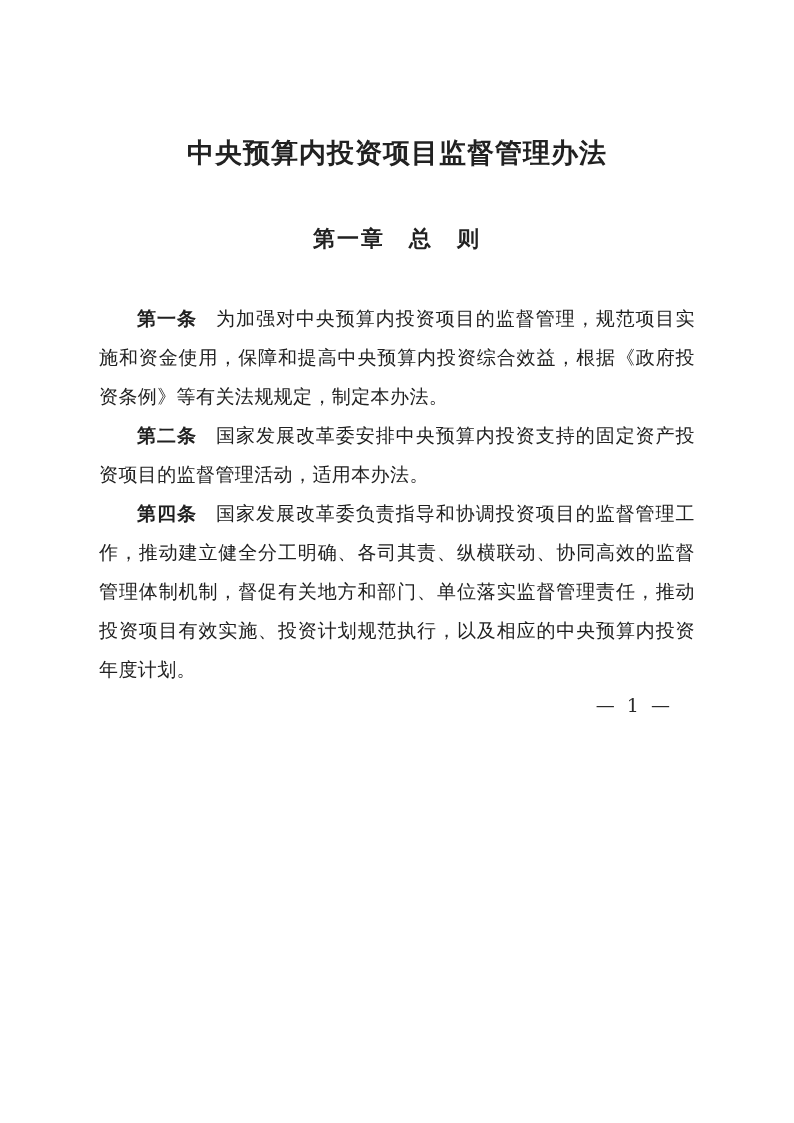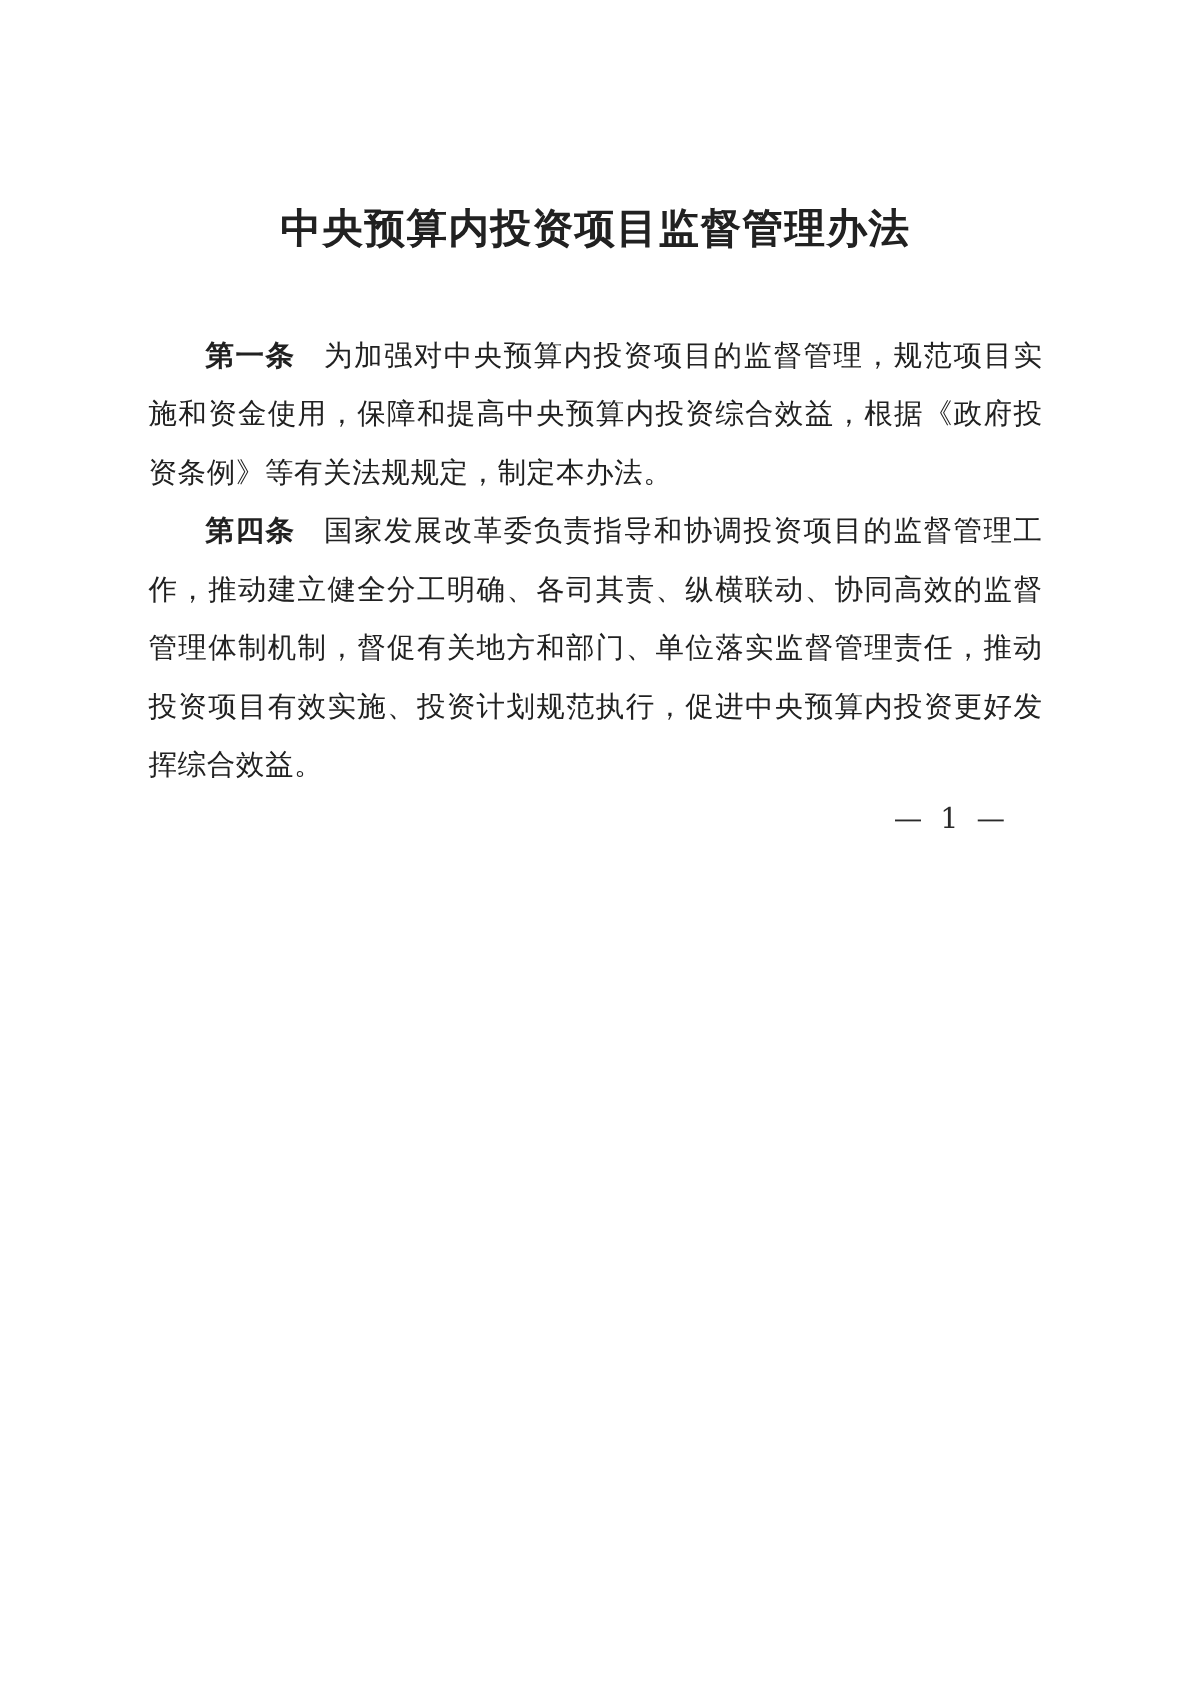--- a/index.html
+++ b/index.html
@@ -58,25 +58,27 @@
     letter-spacing: 3px;
     color: #2a2a2a;
   }
 </style>
 </head>
 <body>
 
 <div class="page">
   <h1 class="doc-title">中央预算内投资项目监督管理办法</h1>
 
+  <h2 class="chapter-heading">第一章　总　则</h2>
 
   <div class="doc-body">
   <p class="para"><b class="para-label">第一条</b><span class="para-text">为加强对中央预算内投资项目的监督管理，规范项目实施和资金使用，保障和提高中央预算内投资综合效益，根据《政府投资条例》等有关法规规定，制定本办法。</span></p>
 
+  <p class="para"><b class="para-label">第二条</b><span class="para-text">国家发展改革委安排中央预算内投资支持的固定资产投资项目的监督管理活动，适用本办法。</span></p>
 
 
 
-  <p class="para"><b class="para-label">第四条</b><span class="para-text">国家发展改革委负责指导和协调投资项目的监督管理工作，推动建立健全分工明确、各司其责、纵横联动、协同高效的监督管理体制机制，督促有关地方和部门、单位落实监督管理责任，推动投资项目有效实施、投资计划规范执行，促进中央预算内投资更好发挥综合效益。</span></p>
+  <p class="para"><b class="para-label">第四条</b><span class="para-text">国家发展改革委负责指导和协调投资项目的监督管理工作，推动建立健全分工明确、各司其责、纵横联动、协同高效的监督管理体制机制，督促有关地方和部门、单位落实监督管理责任，推动投资项目有效实施、投资计划规范执行，以及相应的中央预算内投资年度计划。</span></p>
 
 </div>
 
   <div class="page-number">— 1 —</div>
 </div>
 
 </body></html>

